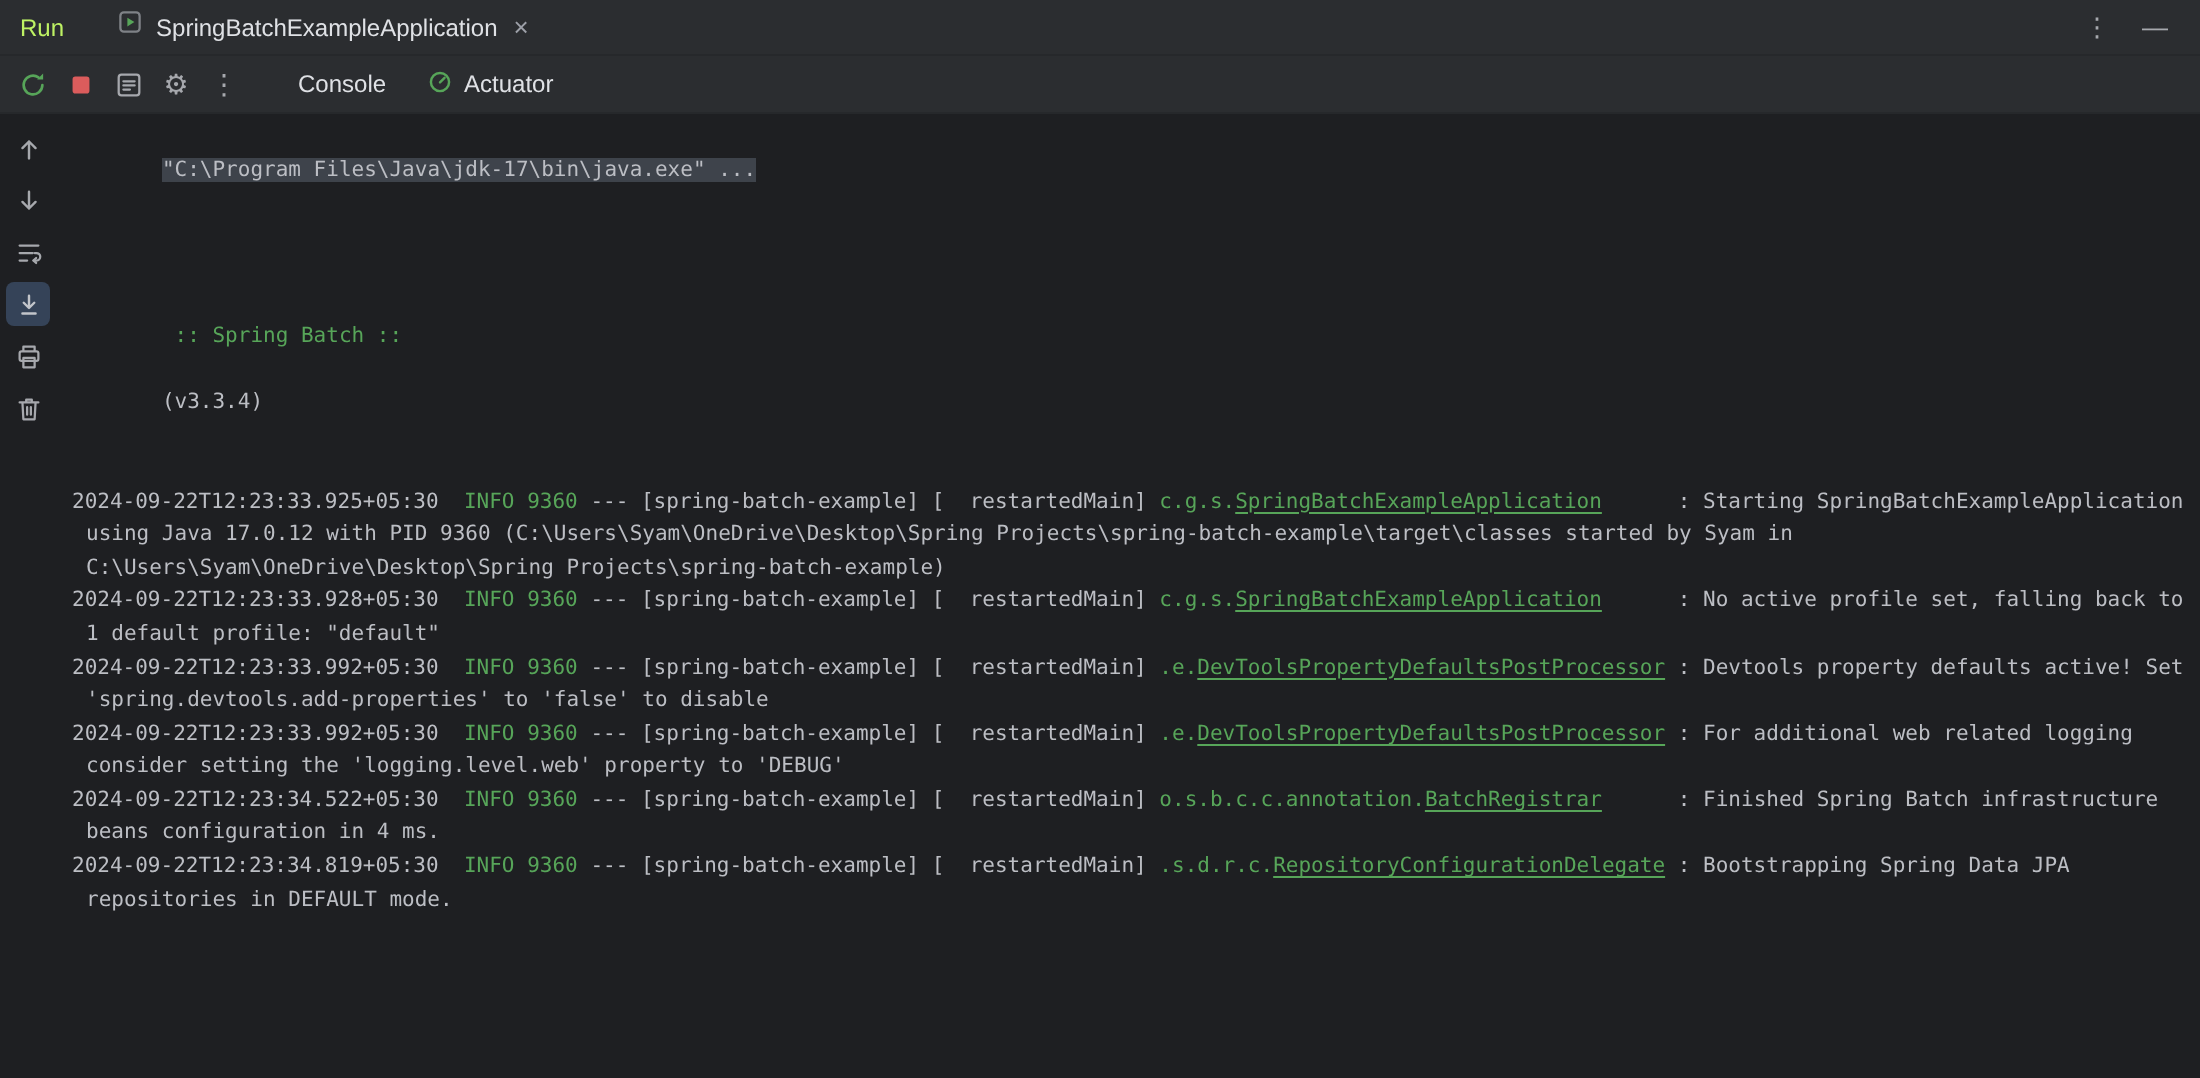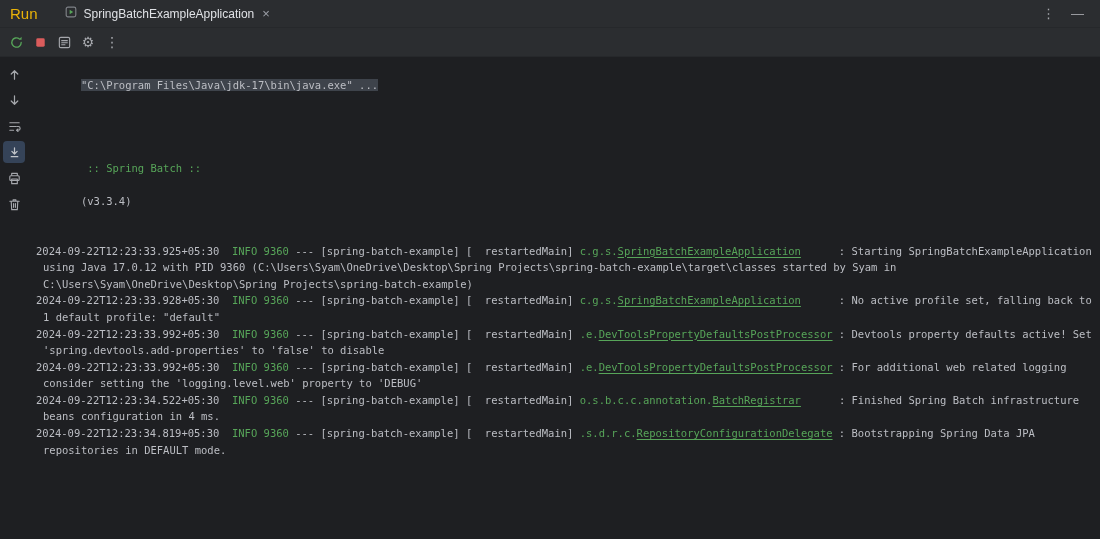--- a/index.html
+++ b/index.html
@@ -8,21 +8,21 @@
     width: 1100px; height: 539px; overflow: hidden;
     background: #1E1F22;
     font-family: "Liberation Sans", sans-serif;
     color: #BCBEC4;
   }
   
   .titlebar {
     height: 28px; background: #2B2D30; border-bottom: 1px solid #26282B;
     display: flex; align-items: center;
   }
-  .panel-label { font-size: 15px; color: #eab308; margin: 0 16px 0 10px; }
+  .panel-label { font-size: 12px; color: #bef264; margin: 0 16px 0 10px; }
   .tw-tab { display: flex; align-items: center; gap: 6px; padding: 0 10px; height: 100%; cursor: default; }
   .tw-tab .tab-title { font-size: 12px; color: #DFE1E5; }
   .tab-close { font-size: 13px; color: #9DA0A8; margin-left: 2px; line-height: 1; }
   .spacer { flex: 1; }
   .hdr-icon { color: #A6A8AD; font-size: 13px; margin-right: 16px; line-height: 1; }
   
   .toolbar {
     height: 29px; background: #2B2D30; border-bottom: 1px solid #26282B;
     display: flex; align-items: center; padding-left: 5px;
   }
@@ -89,20 +89,34 @@
       </svg>
   </span>
   <span class="tool-btn">
     <svg width="15" height="15" viewBox="0 0 16 16">
         <rect x="2.5" y="2.5" width="11" height="11" rx="1.5" fill="none" stroke="#A6A8AD" stroke-width="1.2"></rect>
         <path d="M5 6h6M5 8.2h6M5 10.4h3.5" stroke="#A6A8AD" stroke-width="1.2" stroke-linecap="round"></path>
       </svg>
   </span>
   <span class="tool-btn text">⚙</span>
   <span class="tool-btn text">⋮</span>
+  <div class="console-tabs">
+    <span class="console-tab">
+      <span>Console</span>
+    </span>
+    <span class="console-tab">
+      <span>
+        <svg width="14" height="14" viewBox="0 0 16 16">
+            <circle cx="8" cy="8" r="5.2" fill="none" stroke="#57A559" stroke-width="1.4"></circle>
+            <path d="M8 8.2L10.6 5.6" stroke="#57A559" stroke-width="1.4" stroke-linecap="round"></path>
+          </svg>
+      </span>
+      <span>Actuator</span>
+    </span>
+  </div>
 </div>
 
 <div class="main">
   <div class="leftbar">
     <span class="tool-btn">
       <svg width="15" height="15" viewBox="0 0 16 16" fill="none" stroke="#A6A8AD" stroke-width="1.3" stroke-linecap="round" stroke-linejoin="round">
           <path d="M8 13V4M4.5 7.5L8 4l3.5 3.5"></path>
         </svg>
     </span>
     <span class="tool-btn">

